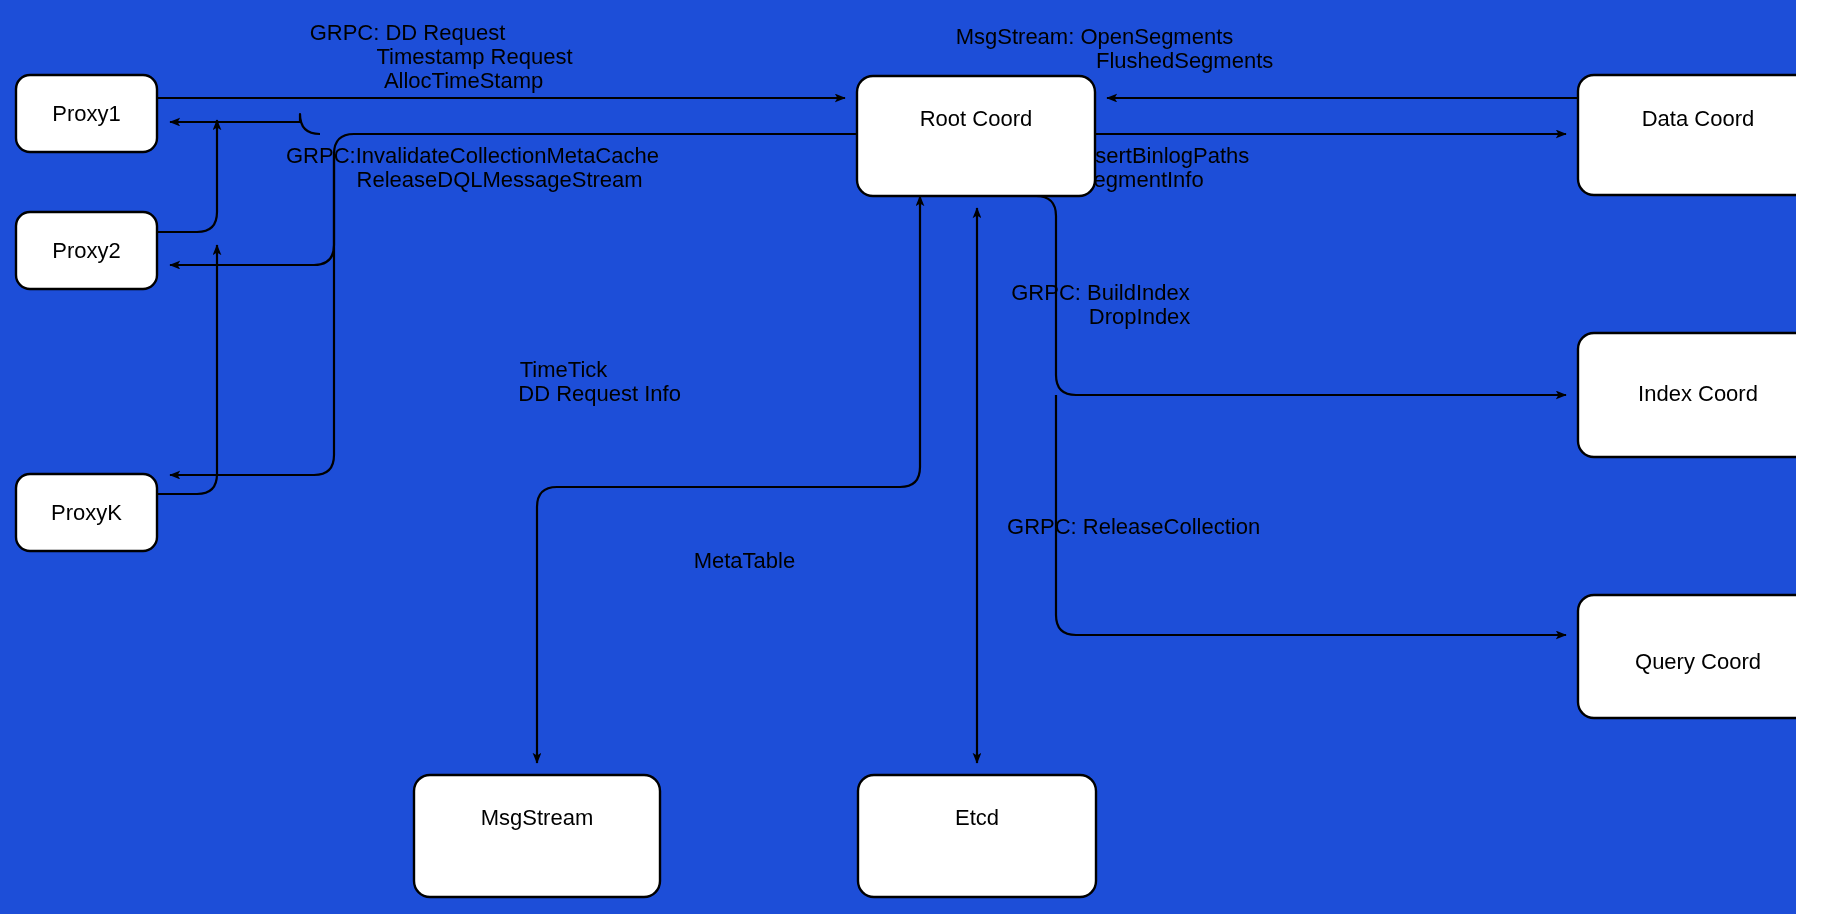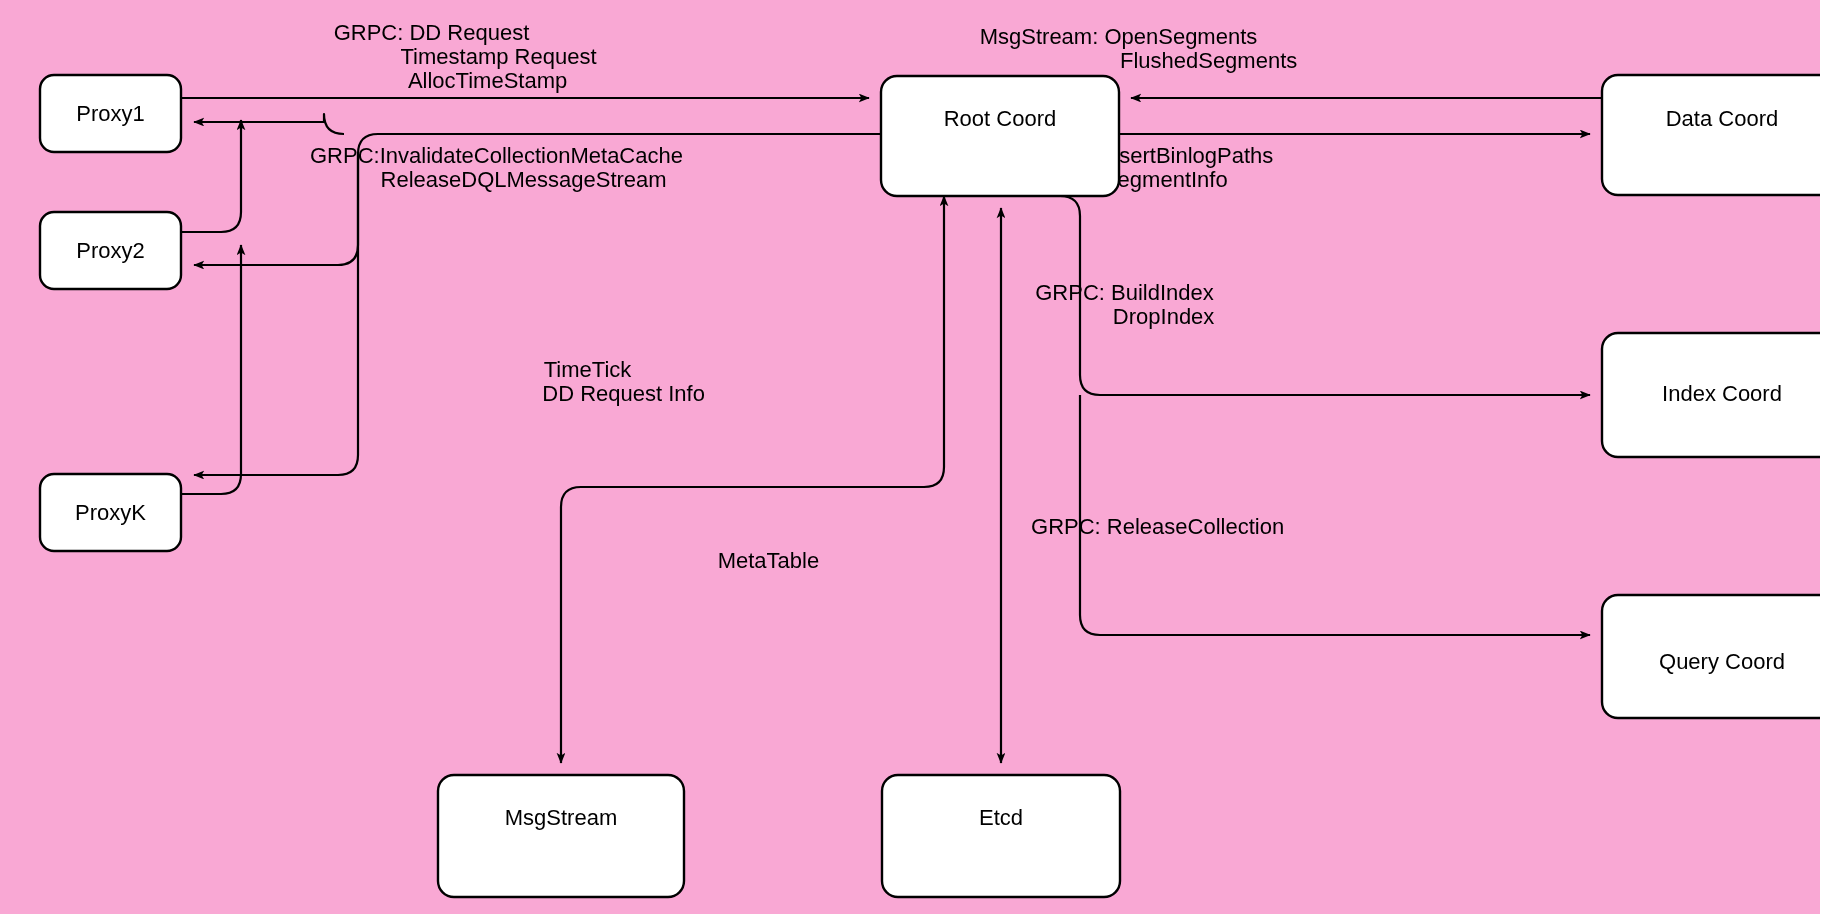--- a/index.html
+++ b/index.html
@@ -8,23 +8,22 @@
     padding: 0;
     background: #ffffff;
   }
   body {
     font-family: "Liberation Sans", sans-serif;
   }
   #diagram-root {
     position: relative;
     width: 1796px;
     height: 914px;
-    background: #f9a8d4;
+    background: #1d4ed8;
     overflow: hidden;
-    padding-left: 24px;
   }
   svg#diagram-svg {
     display: block;
     width: 1834px;
     height: 914px;
   }
   .node-rect {
     fill: #ffffff;
     stroke: #000000;
     stroke-width: 2.4;

